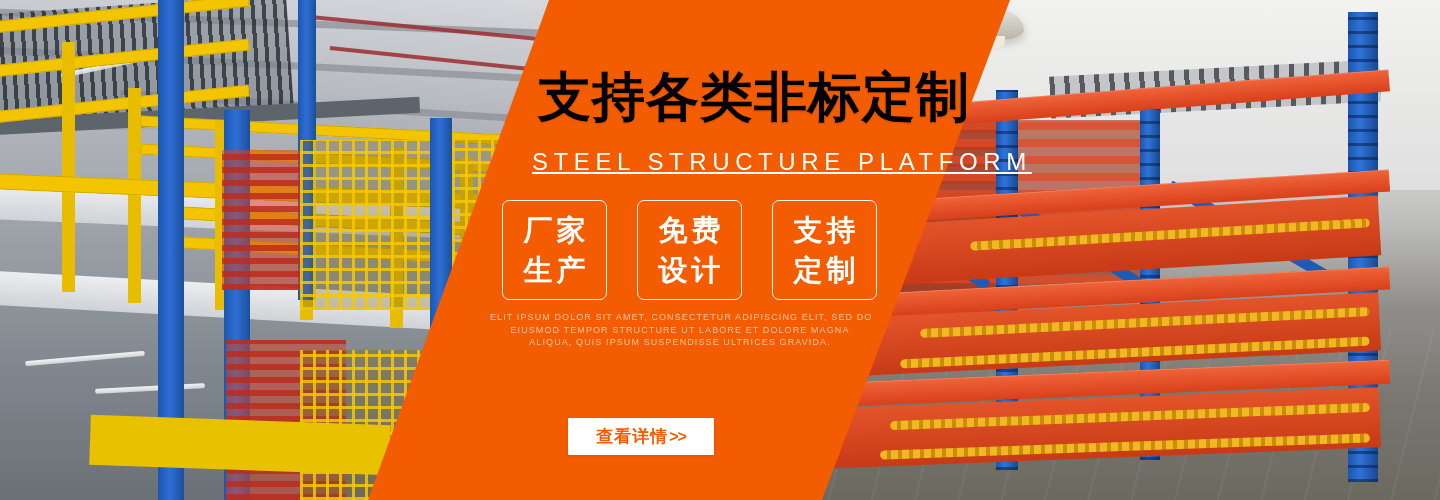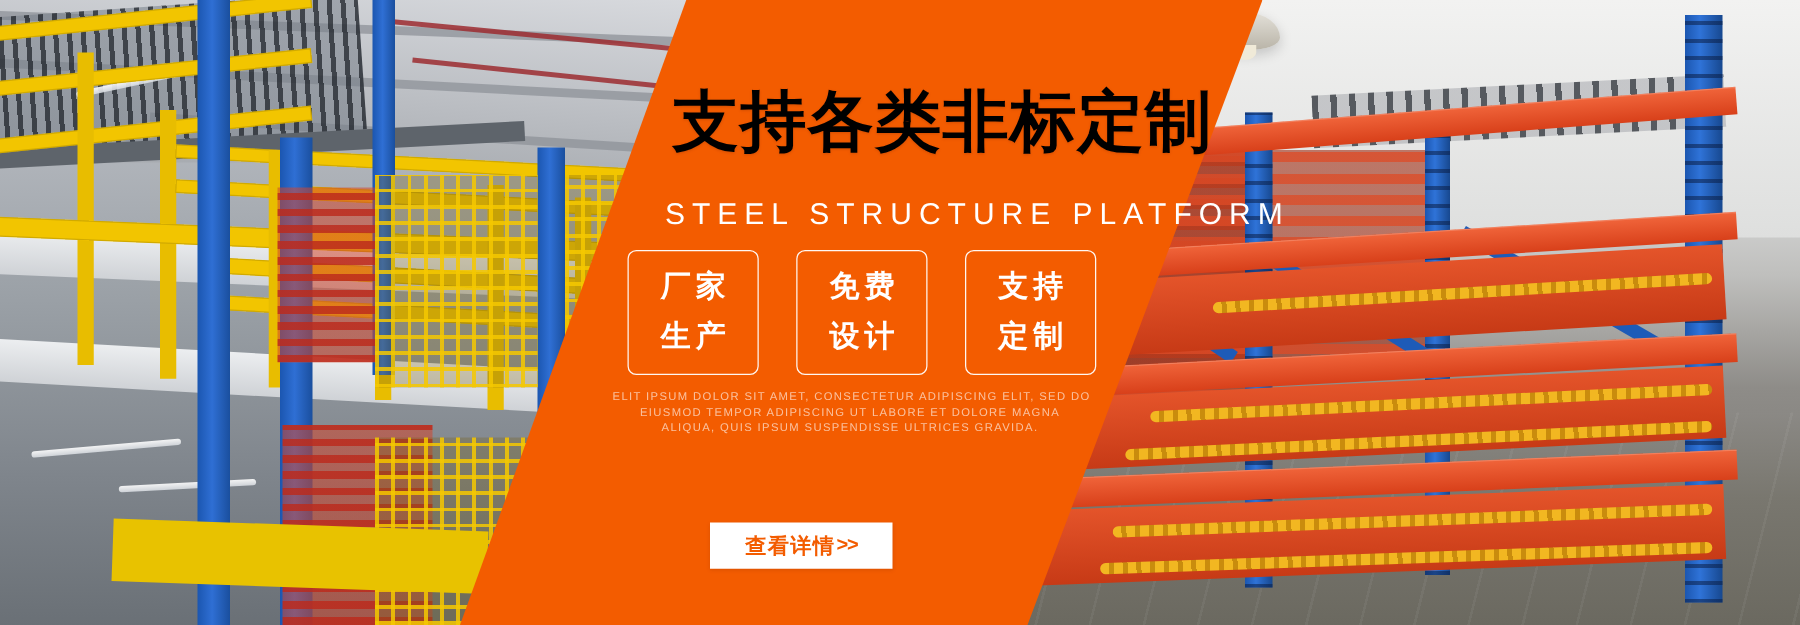--- a/index.html
+++ b/index.html
@@ -152,39 +152,39 @@
   }
 
   .headline{
     position:absolute; left:538px; top:72px;
     font-size:53px; line-height:58px; font-weight:bold; color:#000000;
     letter-spacing:1px; white-space:nowrap;
     text-shadow:0 1px 2px rgba(120,40,0,.25);
     font-family:Liberation Mono, monospace;
   }
   .subhead{
-    position:absolute; left:532px; top:158px;
+    position:absolute; left:532px; top:148px;
     font-size:24px; line-height:28px; color:#ffffff;
-    letter-spacing:5.6px; white-space:nowrap; font-weight:400;
+    letter-spacing:5.6px; white-space:nowrap; font-weight:400;text-decoration:underline;
   }
 
   .feature-row{
     position:absolute; left:502px; top:200px;
     display:flex; gap:30px;
   }
   .feature-box{
     width:105px; height:100px;
     border:1.5px solid rgba(255,255,255,.95);
     border-radius:7px;
     display:flex; flex-direction:column;
     align-items:center; justify-content:center;
     color:#ffffff;
   }
   .feature-line{
-    font-size:24px; line-height:40px; font-weight:bold;
+    font-size:29px; line-height:40px; font-weight:bold;
     letter-spacing:4px; text-indent:4px; white-space:nowrap;
   }
 
   .lorem{
     position:absolute; left:490px; top:311px; width:380px;
     text-align:center; color:rgba(255,255,255,.62);
     font-size:9px; line-height:12.5px; letter-spacing:1.1px;
     white-space:nowrap;
   }
 
@@ -312,21 +312,21 @@
         <span class="feature-line">设计</span>
       </div>
       <div class="feature-box">
         <span class="feature-line">支持</span>
         <span class="feature-line">定制</span>
       </div>
     </div>
 
     <div class="lorem">
       <div>ELIT IPSUM DOLOR SIT AMET, CONSECTETUR ADIPISCING ELIT, SED DO</div>
-      <div>EIUSMOD TEMPOR ADIPISCING UT LABORE ET DOLORE MAGNA</div>
+      <div>EIUSMOD TEMPOR STRUCTURE UT LABORE ET DOLORE MAGNA</div>
       <div>ALIQUA, QUIS IPSUM SUSPENDISSE ULTRICES GRAVIDA.</div>
     </div>
 
     <div class="cta">
       <span class="cta-text">查看详情</span>
       <span class="cta-arrows">&gt;&gt;</span>
     </div>
 
   </div>
 </div>

